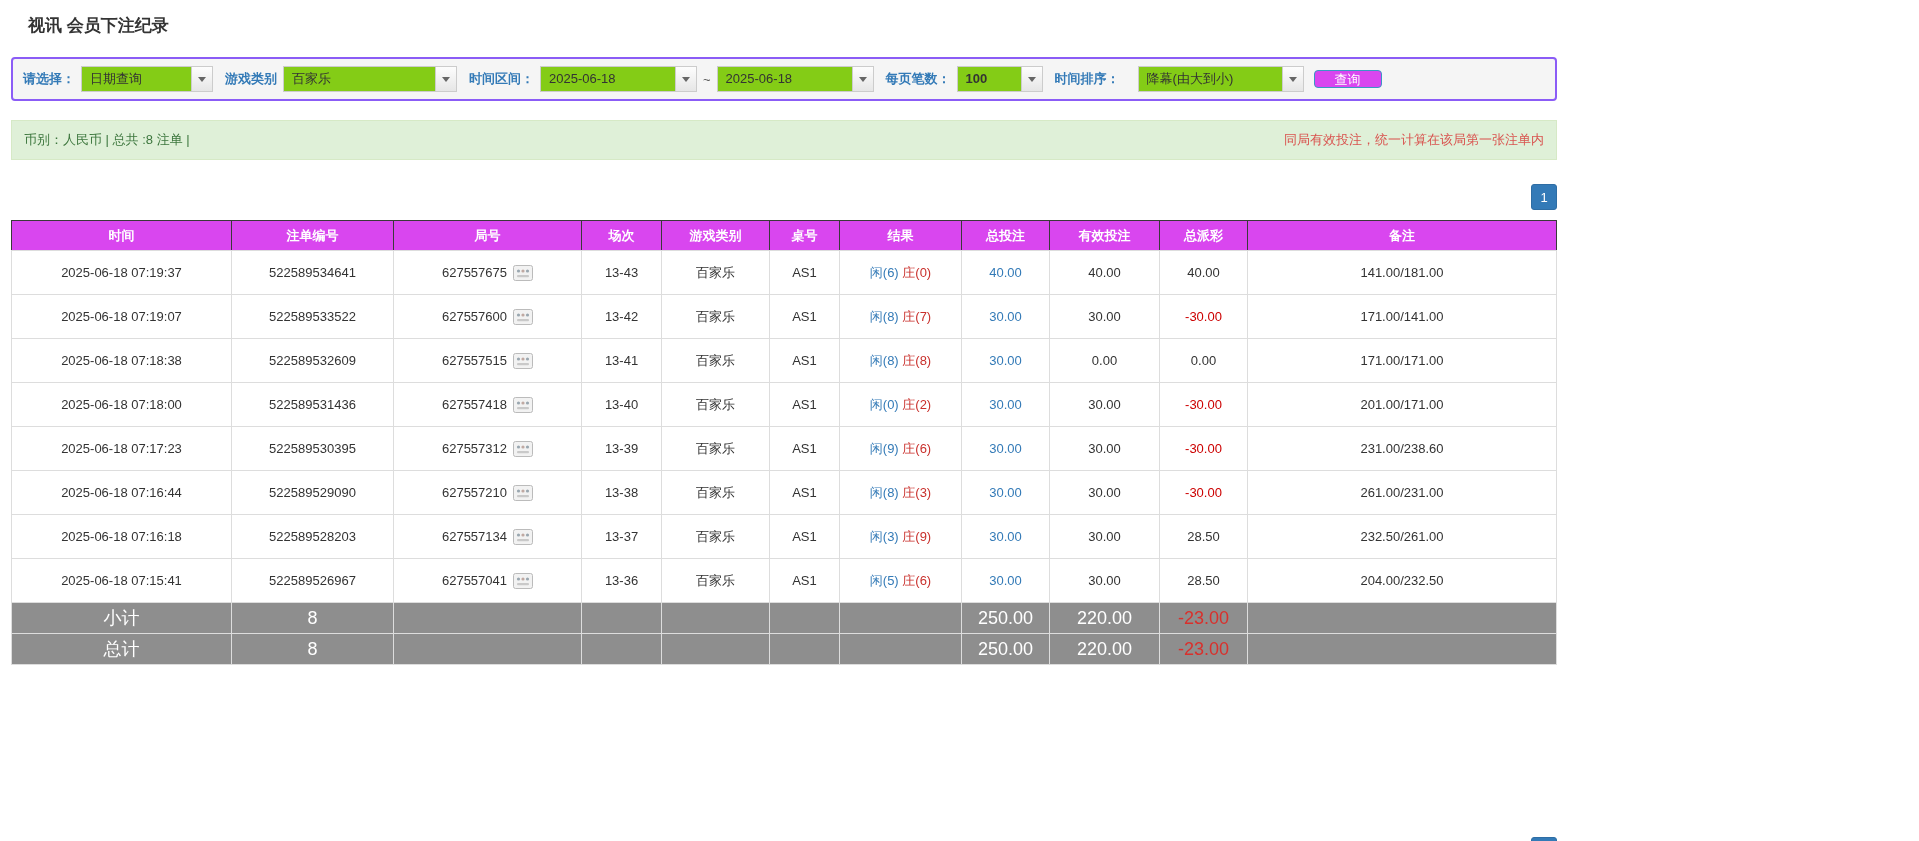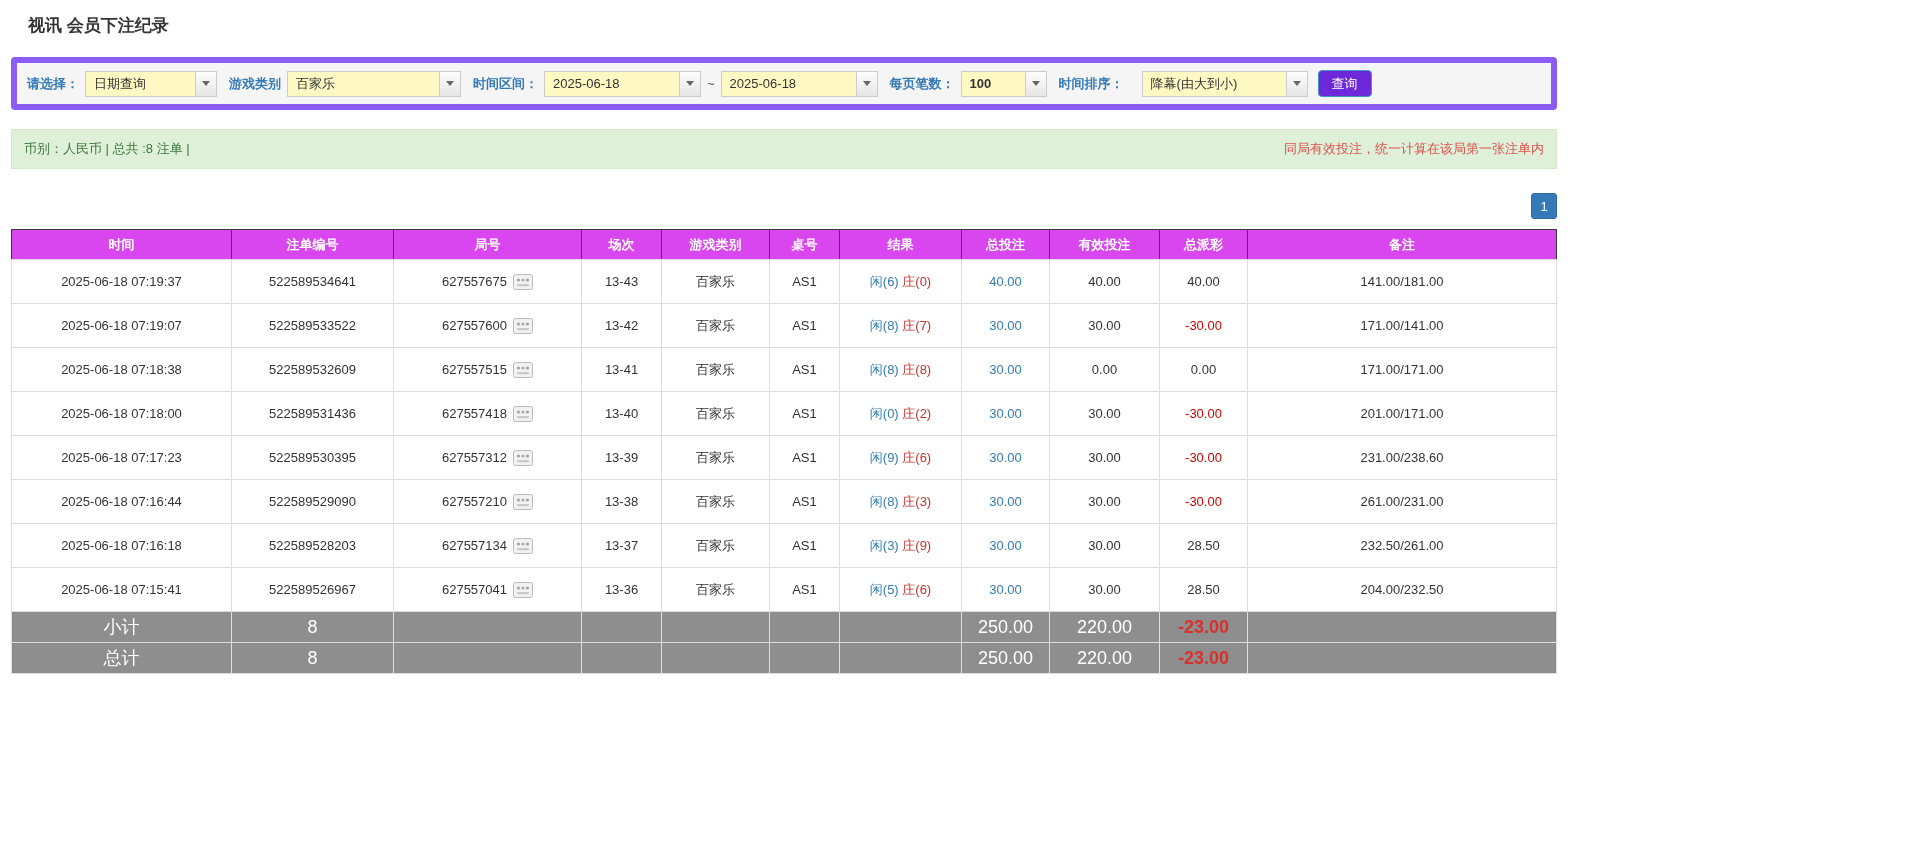--- a/index.html
+++ b/index.html
@@ -13,34 +13,34 @@
   .container { width: 1546px; margin: 0 0 0 11px; }
 
   .page-title {
     font-size: 17px; font-weight: bold; color: #333;
     margin: 14px 0 20px 17px;
   }
 
   
   .filter-bar {
     background: #f5f5f5;
-    border: 6px solid #8b5cf6;
+    border: 2px solid #8b5cf6;
     border-radius: 4px;
     padding: 7px 10px;
     display: flex; align-items: center;
   }
   .flabel {
     color: #337ab7; font-size: 13px; font-weight: bold;
     margin: 0 6px 0 12px; white-space: nowrap;
   }
   .flabel.first { margin-left: 0; }
   .tilde { color: #555; font-size: 13px; margin: 0 6px; }
   .combo {
     display: inline-flex; align-items: stretch;
-    height: 26px; background: #fef9c3;
+    height: 26px; background: #84cc16;
     border: 1px solid #ccc; border-radius: 0;
     overflow: hidden; cursor: pointer;
   }
   .combo-value {
     flex: 1; font-size: 13px; color: #333;
     line-height: 24px; padding: 0 8px;
     white-space: nowrap; overflow: hidden; text-align: left;
   }
   .combo-btn {
     width: 21px; flex: 0 0 21px;
@@ -54,22 +54,22 @@
     border-right: 4px solid transparent;
     border-top: 5px solid #666;
   }
   .w-query { width: 132px; }
   .w-game  { width: 174px; }
   .w-date  { width: 157px; }
   .w-size  { width: 86px; font-weight: bold; }
   .w-sort  { width: 166px; margin-left: 12px; }
   .search-btn {
     margin-left: 10px;
-    height: 27px; padding: 0 13px;
-    background: #6d28d9; border: 1px solid #3a97c4;
+    height: 18px; padding: 0 20px;
+    background: #d946ef; border: 1px solid #3a97c4;
     color: #fff; font-size: 13px;
     border-radius: 4px; cursor: pointer;
     font-family: "Liberation Sans", sans-serif;
   }
 
   
   .summary-bar {
     margin-top: 19px;
     background: #dff0d8; border: 1px solid #d6e9c6;
     border-radius: 0;
@@ -106,21 +106,21 @@
     background: #d946ef; color: #fff;
     height: 30px; font-weight: bold; font-size: 13px;
     border-color: #3a3a3a; border-bottom-color: #ddd;
   }
   tbody td { height: 44px; background: #fff; }
   tfoot td {
     background: #8e8e8e; color: #fff;
     height: 31px; font-size: 18px; margin-top: 16px;
   }
   .neg { color: #cc0000; }
-  tfoot .neg { color: #d9302c; font-weight: bold; text-align: center; }
+  tfoot .neg { color: #d9302c; font-weight: normal; text-align: center; }
   .bet-link { color: #337ab7; text-decoration: none; cursor: pointer; }
   .res-player { color: #337ab7; }
   .res-banker { color: #c9302c; }
   .round-icon {
     display: inline-block; vertical-align: middle;
     margin-left: 6px; cursor: pointer; line-height: 0;
   }
   .round-number { vertical-align: middle; }
 
   .col-time    { width: 220px; }

